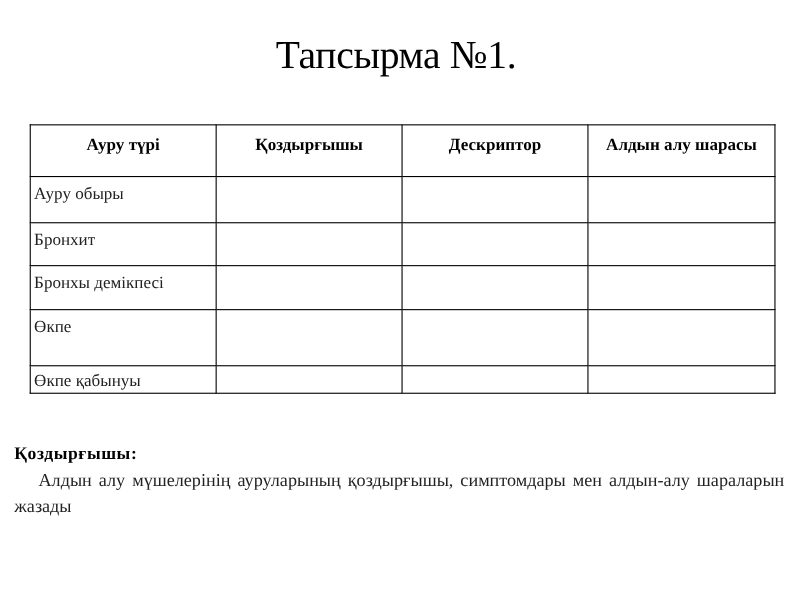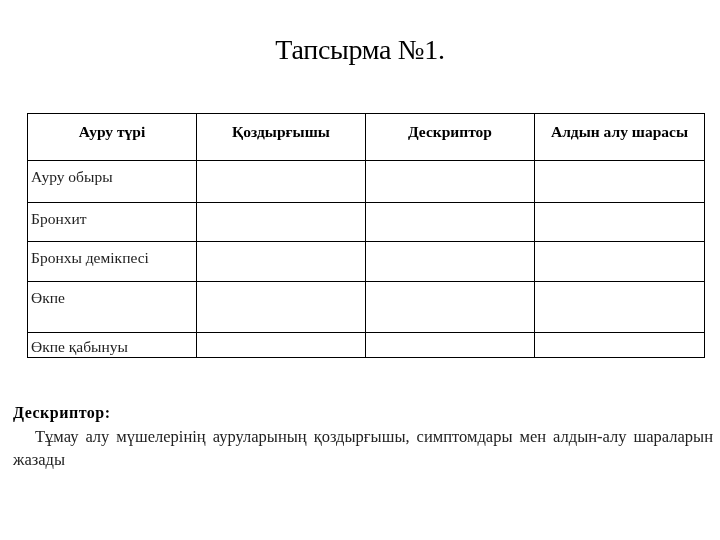--- a/index.html
+++ b/index.html
@@ -1,19 +1,19 @@
 <!DOCTYPE html>
 <html><head>
 <meta charset="utf-8">
 <style>
   html, body { margin: 0; padding: 0; background: #ffffff; }
   body { width: 720px; height: 540px; position: relative; overflow: hidden;
          font-family: "Liberation Serif", "DejaVu Serif", serif; color: #000; }
   .title { position: absolute; top: 30px; left: 0; width: 720px; text-align: center;
-           font-size: 28px; line-height: 40px; letter-spacing: -0.3px; }
+           font-size: 36px; line-height: 40px; letter-spacing: -0.3px; }
   table.task { position: absolute; left: 27px; top: 77px; width: 677px;
                border-collapse: collapse; table-layout: fixed; margin-top: 36px; }
   table.task td, table.task th { border: 1.5px solid #000; padding: 0; vertical-align: top; }
   table.task th { font-weight: bold; font-size: 15.5px; line-height: 25px; text-align: center;
                   padding-top: 5px; height: 47px; box-sizing: border-box; }
   table.task td { font-size: 15.5px; line-height: 20px; padding: 6px 3px 0 3px; box-sizing: border-box;
                   color: #222; }
   col.c1 { width: 169px; } col.c2 { width: 169px; } col.c3 { width: 169px; } col.c4 { width: 170px; }
   .descriptor { position: absolute; left: 13px; top: 402px; width: 700px; }
   .descriptor .label { font-weight: bold; font-size: 16px; line-height: 22px; letter-spacing: 0.5px; }
@@ -68,15 +68,15 @@
     <tr style="height:15px">
       <td style="padding-top:4px">Өкпе қабынуы</td>
       <td></td>
       <td></td>
       <td></td>
     </tr>
   </tbody>
 </table>
 
 <div class="descriptor">
-  <div class="label">Дескриптор:</div>
-  <div class="text">Тұмау алу мүшелерінің ауруларының қоздырғышы, симптомдары мен алдын-алу шараларын жазады</div>
+  <div class="label">Қоздырғышы:</div>
+  <div class="text">Алдын алу мүшелерінің ауруларының қоздырғышы, симптомдары мен алдын-алу шараларын жазады</div>
 </div>
 
 </body></html>

